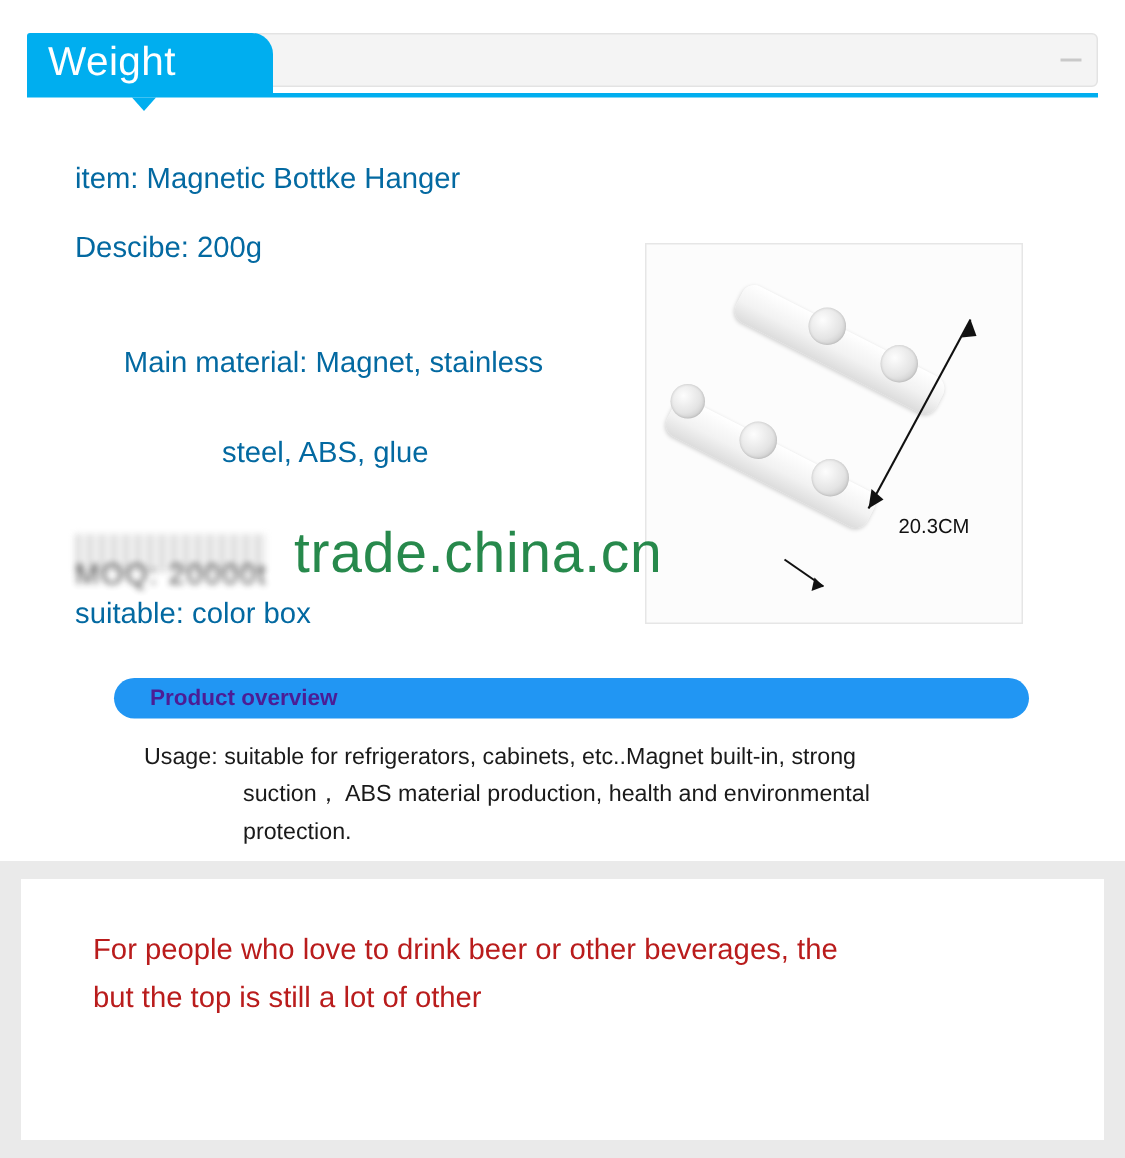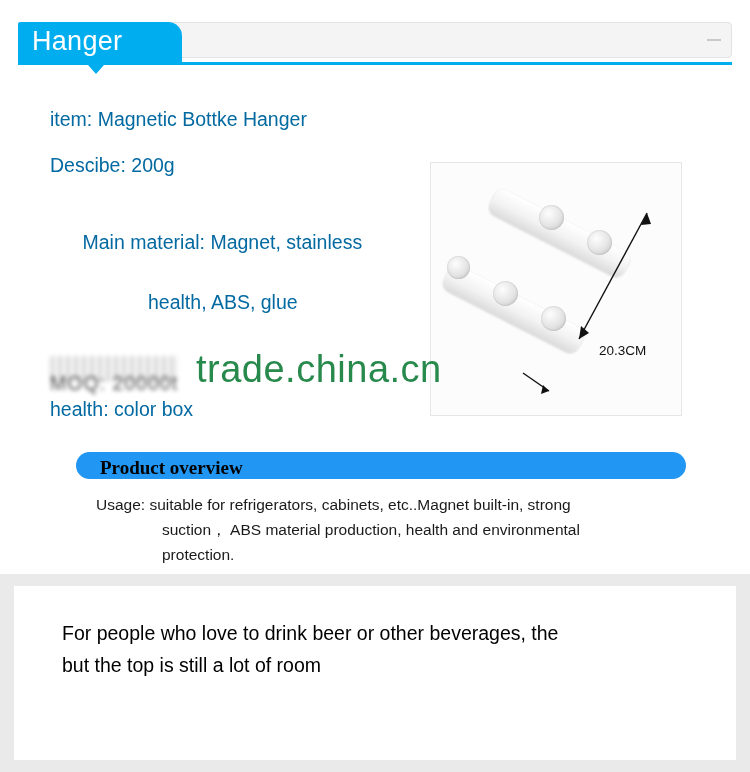--- a/index.html
+++ b/index.html
@@ -226,24 +226,24 @@
     top: 452px;
     width: 610px;
     height: 27px;
     background: #2196f3;
     border-radius: 14px;
   }
   .overview-bar .ov-label {
     position: absolute;
     left: 24px;
     top: 5px;
-    font-size: 19px;
-    color: #000000;
+    font-size: 15px;
+    color: #4c1d95;
     font-weight: bold;
-    font-family: Liberation Serif, serif;
+    font-family: Liberation Sans, sans-serif;
   }
   .overview-text {
     position: absolute;
     left: 96px;
     top: 492px;
     width: 570px;
     font-size: 15.5px;
     color: #1a1a1a;
     line-height: 1.62;
   }
@@ -266,48 +266,48 @@
     width: 722px;
     height: 174px;
     background: #ffffff;
   }
   .bottom-text {
     position: absolute;
     left: 62px;
     top: 44px;
     width: 640px;
     font-size: 19.5px;
-    color: #000000;
+    color: #b91c1c;
     line-height: 1.62;
   }
 </style>
 </head>
 <body>
 
 <div class="page">
 
   <div class="header-wrap">
     <div class="header-bar">
       <span class="bar-line"></span>
     </div>
     <div class="header-tab">
-      <span class="tab-label">Hanger</span>
+      <span class="tab-label">Weight</span>
     </div>
     <div class="header-underline"></div>
     <div class="header-arrow"></div>
   </div>
 
   <div class="spec">
     <div class="line">item: Magnetic Bottke Hanger</div>
     <div class="line">Descibe: 200g</div>
     <div class="line indent2">
       <span>Main material: Magnet, stainless</span>
-      <span class="cont">health, ABS, glue</span>
+      <span class="cont">steel, ABS, glue</span>
     </div>
-    <div class="line">health: color box</div>
+    <div class="line">suitable: color box</div>
   </div>
 
   <div class="moq-strip"></div>
   <div class="moq-blur">MOQ: 20000t</div>
 
   <div class="prod-box">
     <div class="bar bar-back"></div>
     <div class="bar bar-front"></div>
     <div class="knob k5"></div>
     <div class="knob k1"></div>
@@ -335,17 +335,17 @@
   <div class="overview-text">
     <div>Usage: suitable for refrigerators, cabinets, etc..Magnet built-in, strong</div>
     <div class="l2">suction， ABS material production, health and environmental</div>
     <div class="l3">protection.</div>
   </div>
 
   <div class="bottom-panel">
     <div class="bottom-inner"></div>
     <div class="bottom-text">
       <div>For people who love to drink beer or other beverages, the</div>
-      <div>but the top is still a lot of room</div>
+      <div>but the top is still a lot of other</div>
     </div>
   </div>
 
 </div>
 
 </body></html>

